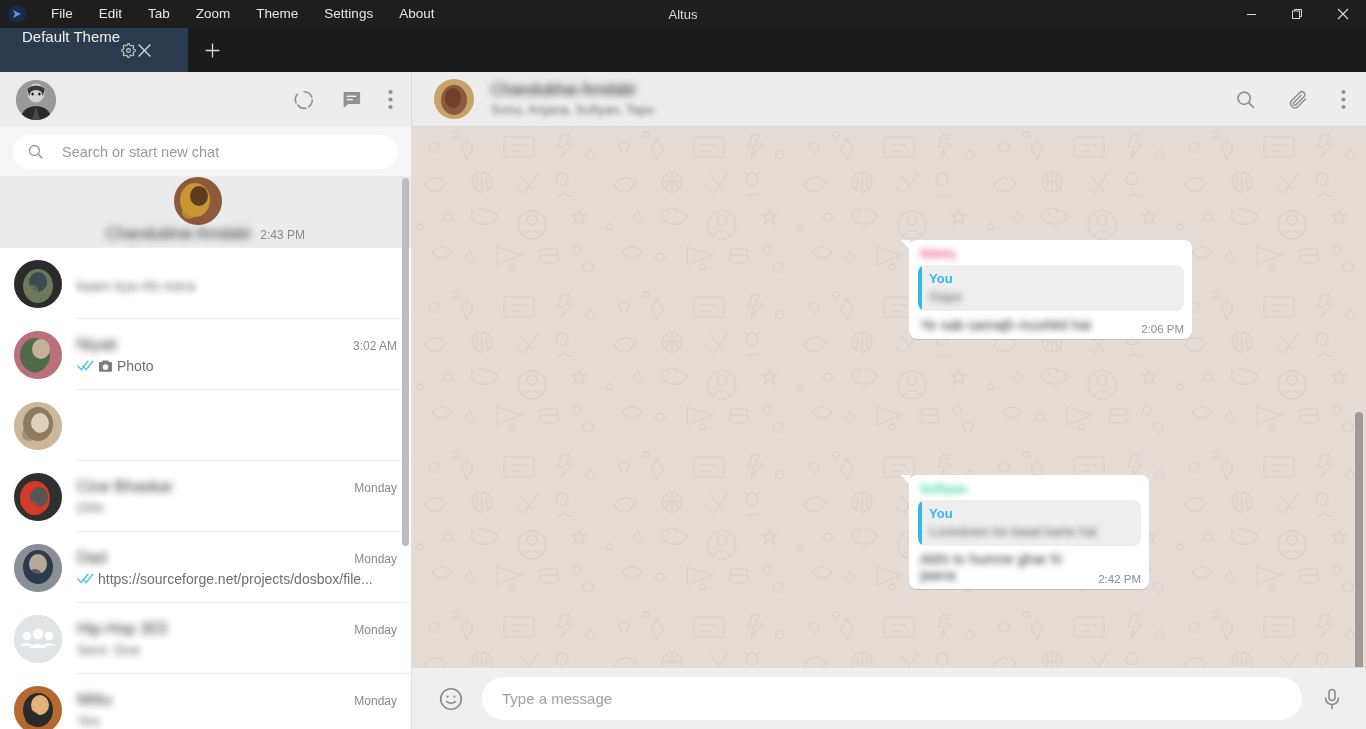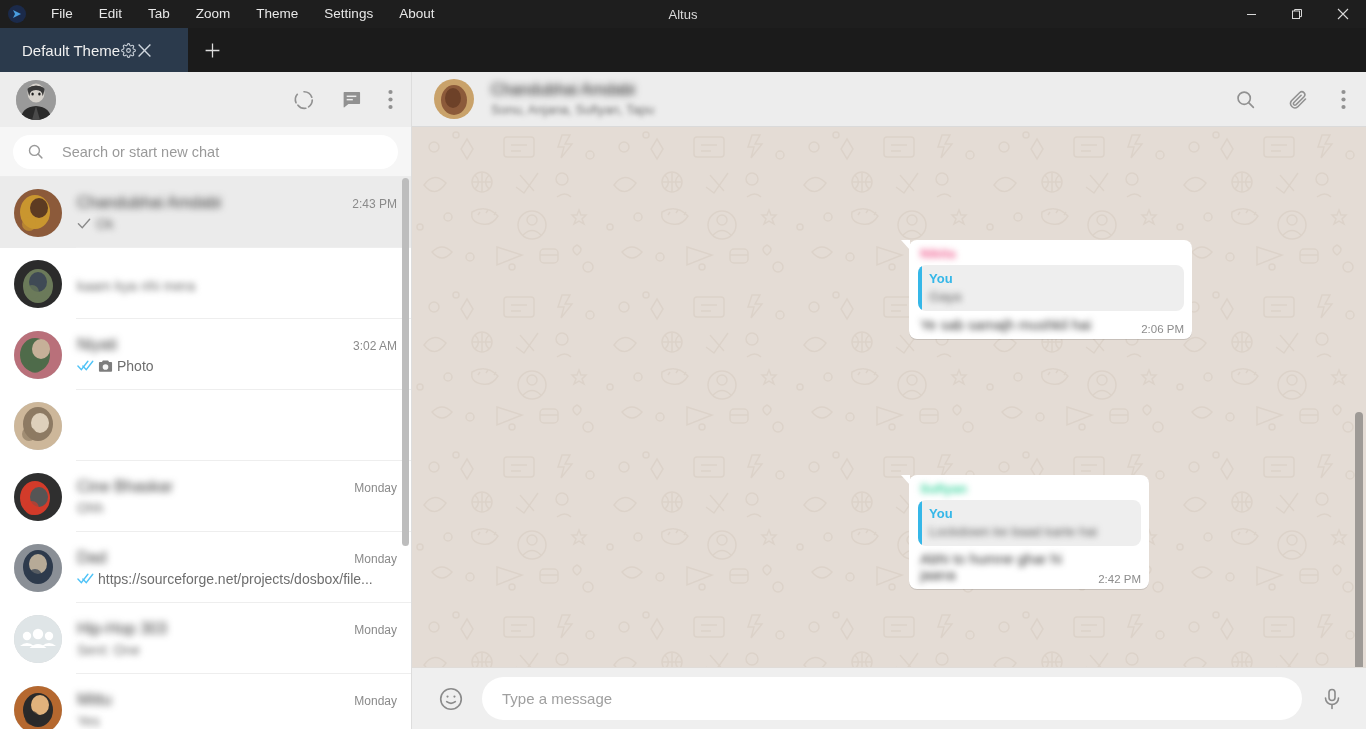--- a/index.html
+++ b/index.html
@@ -40,21 +40,21 @@
     align-items: center; justify-content: center;
     color: #d8d8d8;
   }
 
   
   .tabbar {
     height: 44px; background: #1b1b1b;
     display: flex; align-items: stretch;
   }
   .tab {
-    background: #2b3a4c; display: flex; align-items: center;
+    background: #2b3a4c; display: flex; 
     padding: 0 12px 0 22px; gap: 1px; min-width: 188px;
   }
   .tab-label { color: #f0f0f0; font-size: 15px; white-space: nowrap; }
   .tab-ico { color: #cfd6de; display: flex; align-items: center; cursor: pointer; }
   .newtab {
     width: 48px; display: flex; align-items: center; justify-content: center;
     color: #ddd;
   }
 
   
@@ -95,21 +95,21 @@
     flex: 1; padding: 0;
   }
   .search-box input::placeholder { color: #9a9a9a; }
 
   .chatlist { flex: 1; overflow: hidden; position: relative; }
   .chat-row {
     height: 71px; display: flex; align-items: center;
     padding: 0 14px 0 14px; cursor: pointer; background: #fff;
     position: relative;
   }
-  .chat-row.active { background: #ebebeb; }
+  .chat-row.active { background: #ebebeb; flex-direction: column; }
   .chat-row .divider {
     position: absolute; left: 76px; right: 0; bottom: 0; height: 1px;
     background: #eeeeee;
   }
   .chat-av {
     width: 48px; height: 48px; border-radius: 50%; flex: none;
     margin-right: 15px; overflow: hidden; background: #d2d6d8;
     display: flex; align-items: center; justify-content: center;
   }
   .chat-body { flex: 1; min-width: 0; }

